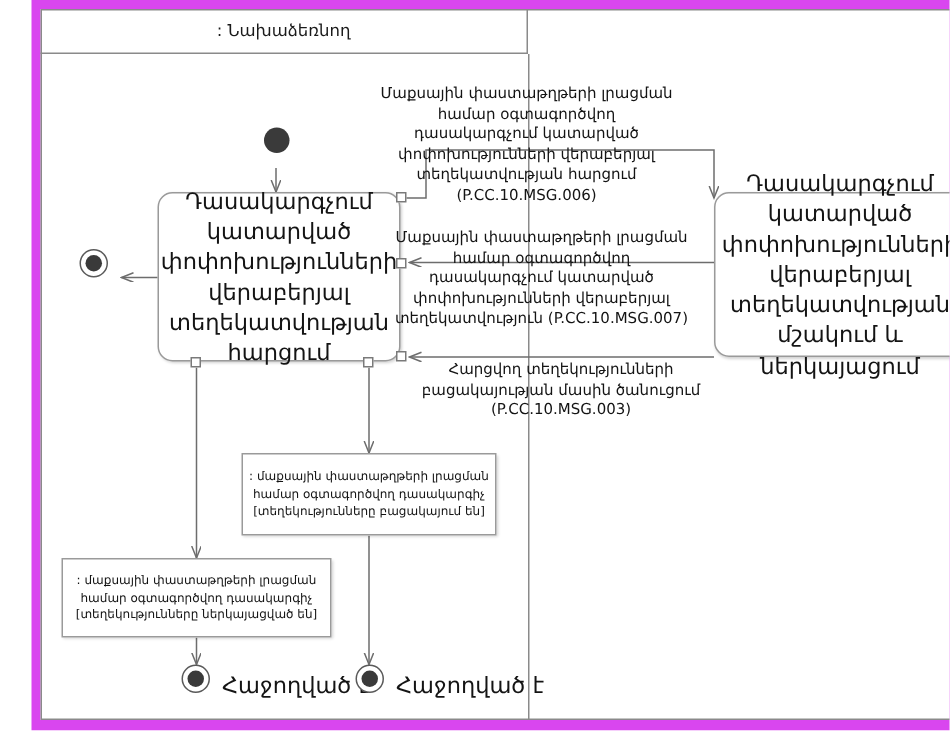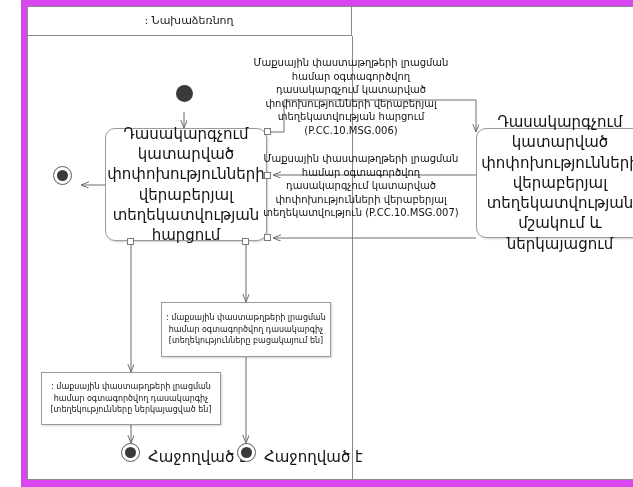--- a/index.html
+++ b/index.html
@@ -198,20 +198,21 @@
   <div class="pin" style="left:106px; top:238px;"></div>
 
   <div class="final-node" style="left:32px; top:166px;"></div>
 
   <div class="activity" style="left:455px; top:128px; width:168px; height:110px;">
     <span>Դասակարգչում կատարված փոփոխությունների վերաբերյալ տեղեկատվության մշակում և ներկայացում</span>
   </div>
 
   <div class="flow-label" style="left:232px; top:56px; width:196px;">Մաքսային փաստաթղթերի լրացման համար օգտագործվող դասակարգչում կատարված փոփոխությունների վերաբերյալ տեղեկատվության հարցում (P.CC.10.MSG.006)</div>
   <div class="flow-label" style="left:240px; top:152px; width:200px;">Մաքսային փաստաթղթերի լրացման համար օգտագործվող դասակարգչում կատարված փոփոխությունների վերաբերյալ տեղեկատվություն (P.CC.10.MSG.007)</div>
+  <div class="flow-label" style="left:258px; top:240px; width:190px;">Հարցվող տեղեկությունների բացակայության մասին ծանուցում (P.CC.10.MSG.003)</div>
 
   <div class="note" style="left:140px; top:302px; width:170px; height:55px;">
     <span>: մաքսային փաստաթղթերի լրացման համար օգտագործվող դասակարգիչ [տեղեկությունները բացակայում են]</span>
   </div>
 
   <div class="note" style="left:20px; top:372px; width:180px; height:53px;">
     <span>: մաքսային փաստաթղթերի լրացման համար օգտագործվող դասակարգիչ [տեղեկությունները ներկայացված են]</span>
   </div>
 
   <div class="final-node" style="left:100px; top:443px;"></div>

